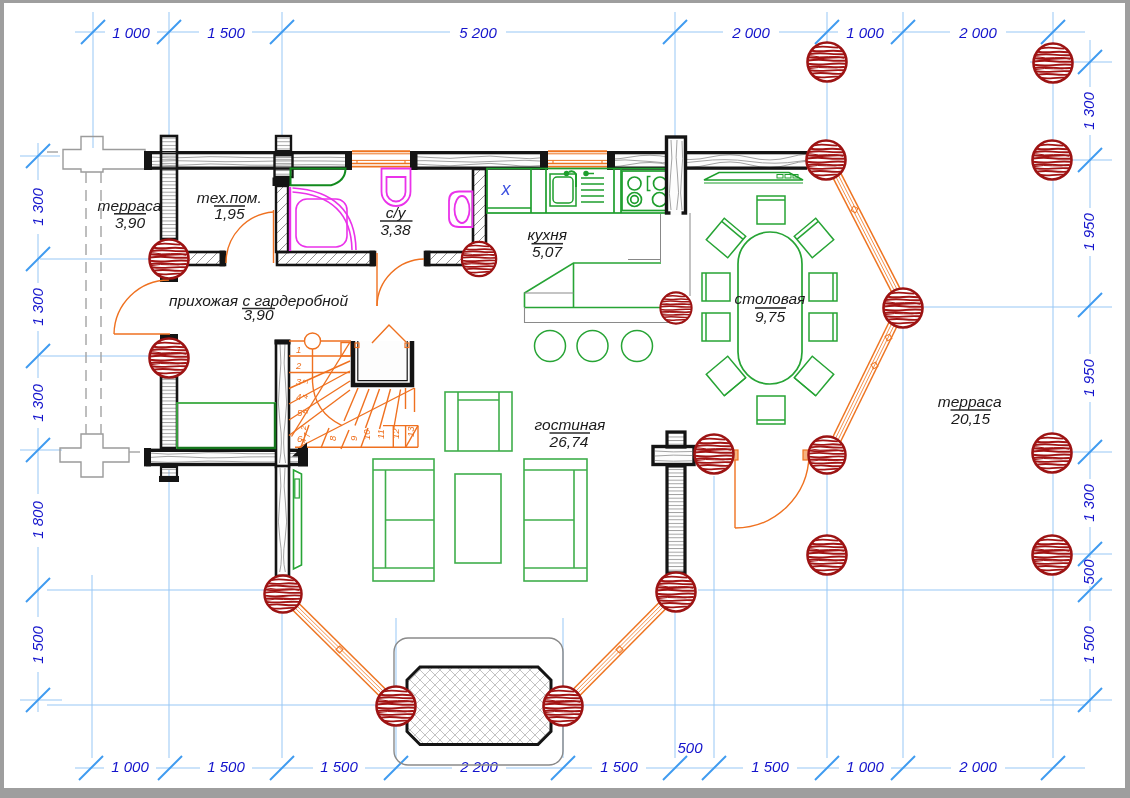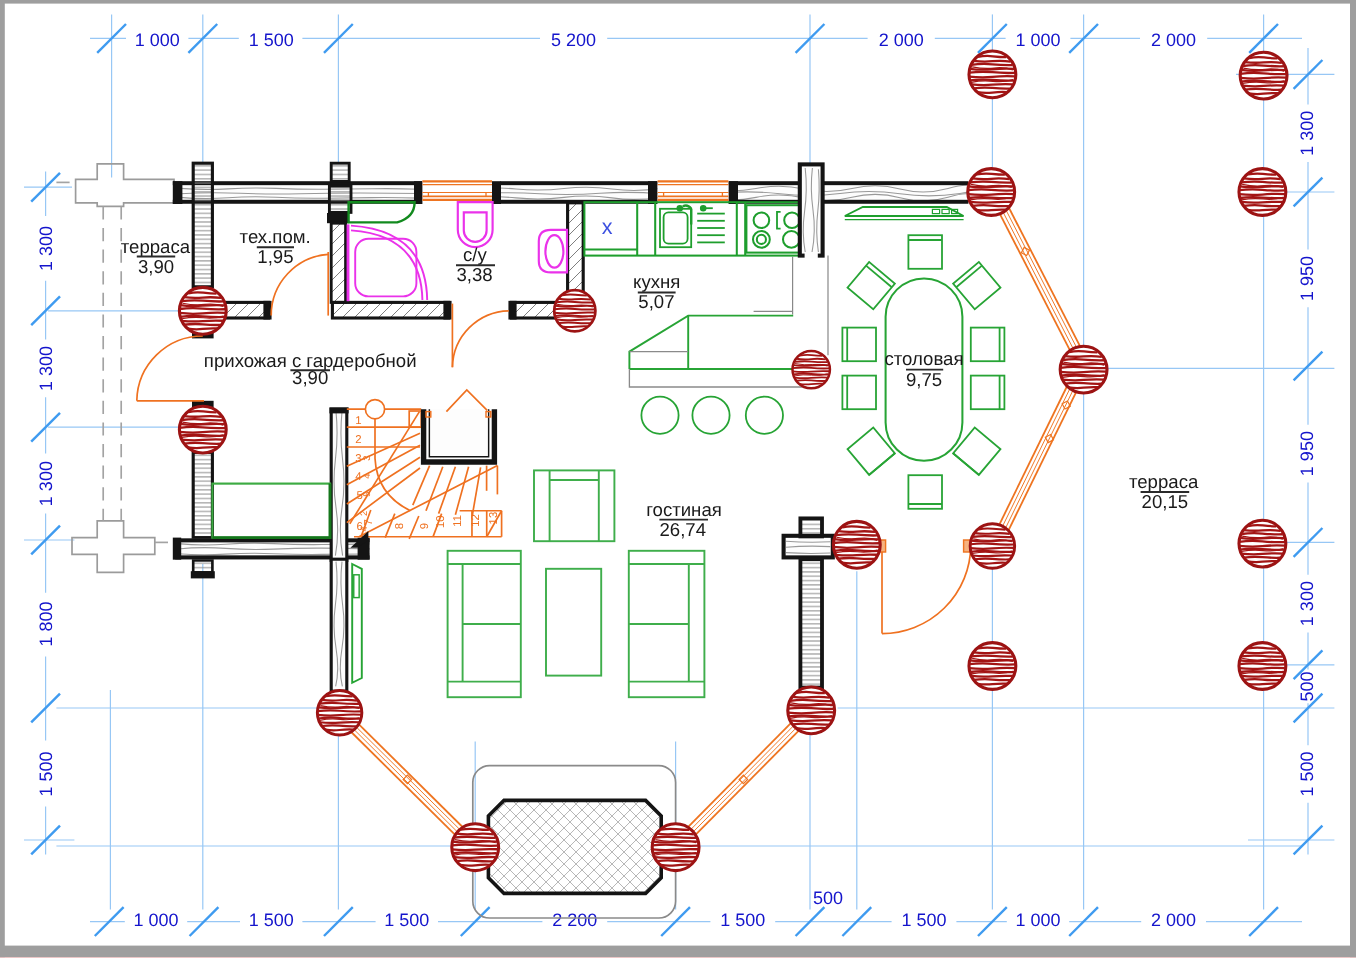--- a/index.html
+++ b/index.html
@@ -1,16 +1,16 @@
 <!DOCTYPE html>
 <html><head>
 <meta charset="utf-8">
 <style>
 html,body{margin:0;padding:0;background:#fff;}
-#page{position:relative;width:1130px;height:798px;background:#ef4444;overflow:hidden;}
+#page{position:relative;width:1130px;height:798px;background:#fca5a5;overflow:hidden;font-style:italic;}
 svg{position:absolute;left:0;top:0;}
 text{font-family:"Liberation Sans",sans-serif;}
 .dim{fill:#1414cc;font-size:15px;}
 .room{fill:#1a1a1a;font-size:15.5px;}
 .snum{fill:#ef7120;font-size:9.5px;}
 </style>
 </head>
 <body>
 <div id="page">
 <svg width="1130" height="798" viewBox="0 0 1130 798">

